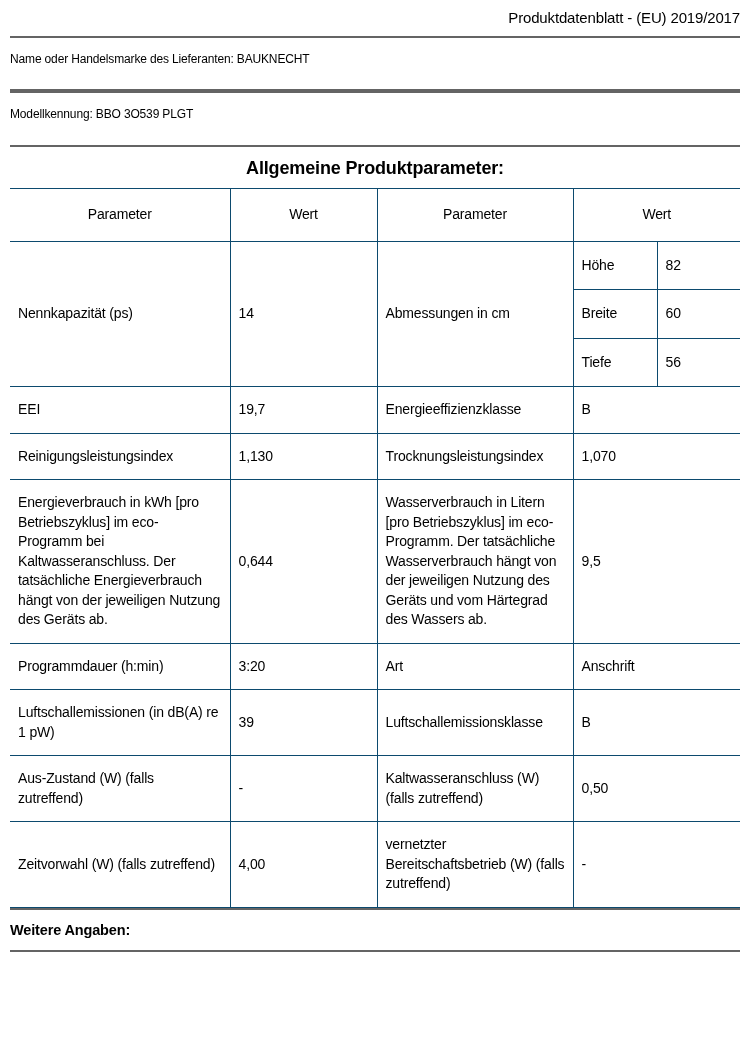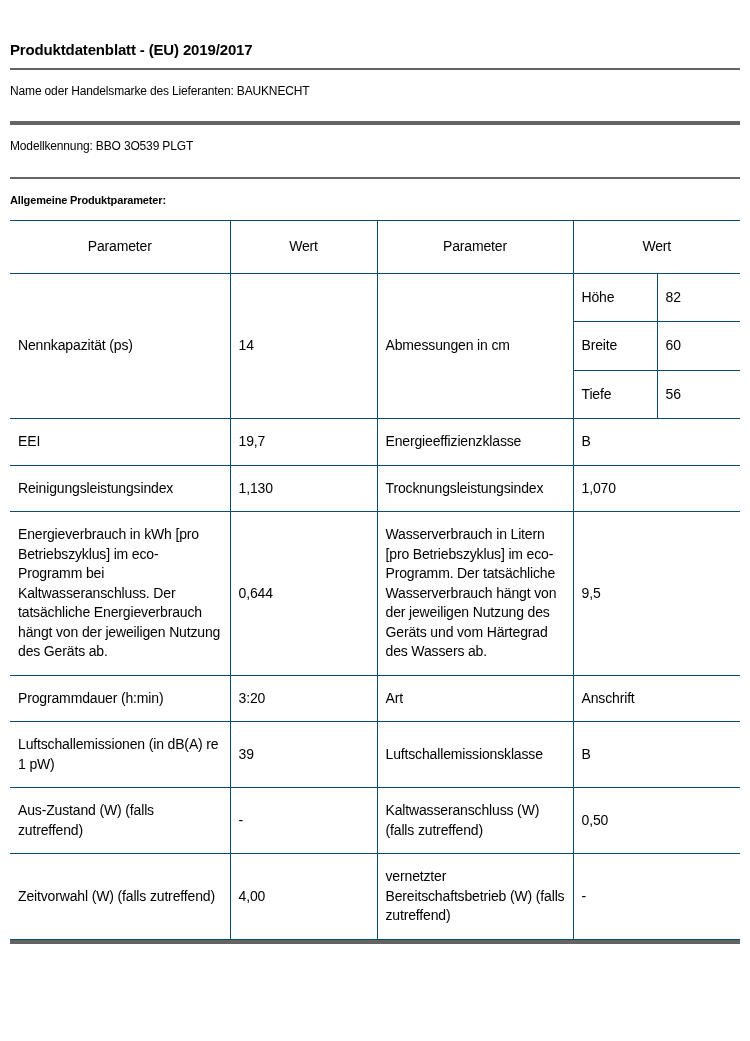--- a/index.html
+++ b/index.html
@@ -9,40 +9,40 @@
     box-sizing: border-box;
     padding: 0 10px;
     overflow: hidden;
     font-family: "Liberation Sans", sans-serif;
     font-size: 14px;
     line-height: 19.5px;
     color: #000000;
     letter-spacing: -0.15px;
   }
   .doc-title {
-    text-align: left;
-    font-weight: bold;
+    text-align: right;
+    font-weight: normal;
     font-size: 15px;
     padding: 8px 0 8px 0;
-    margin-top: 32px;
   }
   .rule {
     height: 2px;
     background: #646464;
     border: none;
   }
   .meta-line {
     font-weight: normal;
     font-size: 12px;
     padding: 12px 0 20px 0;
   }
   .section-heading {
     font-weight: bold;
-    font-size: 11px;
+    font-size: 18px;
     padding: 12px 0 10px 0;
+    text-align: center;
   }
   table.params {
     width: 100%;
     border-collapse: collapse;
     table-layout: fixed;
   }
   table.params td {
     border: 1px solid #0c4a6e;
     padding: 13px 8px;
     vertical-align: middle;
@@ -161,17 +161,18 @@
       <td class="no-left l">Zeitvorwahl (W) (falls zutreffend)</td>
       <td class="c">4,00</td>
       <td class="l">vernetzter Bereitschaftsbetrieb (W) (falls zutreffend)</td>
       <td class="c no-right" colspan="2">-</td>
     </tr>
   </tbody>
     </table>
 
   <div class="rule"></div>
 
+  <div class="further-heading">Weitere Angaben:</div>
   <div class="rule"></div>
 
   <div class="weblink-para"></div>
 
 </div>
 
 </body></html>

